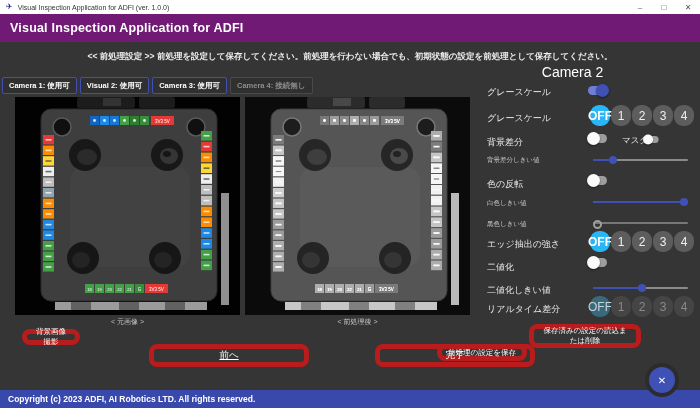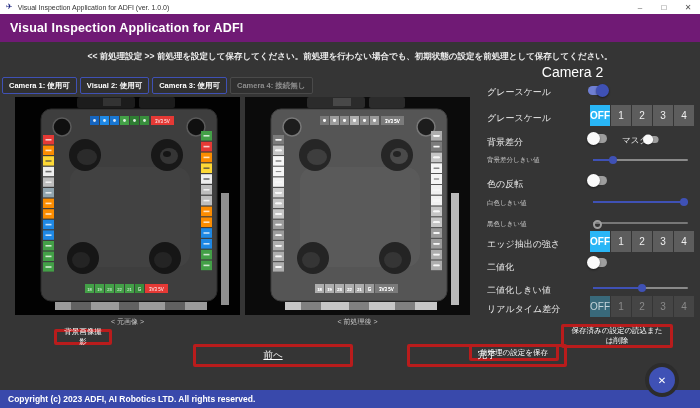--- a/index.html
+++ b/index.html
@@ -27,41 +27,41 @@
   .tab{border:1px solid #3f51b5;border-radius:2px;height:15px;padding:0 6px;display:flex;
        align-items:center;font-size:7.5px;font-weight:bold;color:#fff;cursor:pointer;background:rgba(0,0,0,0.08);}
   .tab.disabled{border-color:#4a4a4a;color:#8d8d8d;}
   
   .imgbox{position:absolute;top:97px;width:225px;height:218px;background:#000;overflow:hidden;}
   #img-original{left:15px;}
   #img-processed{left:245px;}
   #img-processed svg{filter:grayscale(1) brightness(1.32) contrast(.93);}
   .caption{position:absolute;top:317px;width:225px;text-align:center;font-size:7px;color:#c4c4c4;}
   
-  .obtn{position:absolute;background:transparent;border:3px solid #b91c1c;border-radius:2px;color:#fff;
+  .obtn{position:absolute;background:transparent;border:5px solid #b91c1c;border-radius:8px;color:#fff;
         font-size:7.5px;display:flex;align-items:center;justify-content:center;cursor:pointer;
-        font-family:inherit;box-sizing:border-box;margin-left:32px;}
+        font-family:inherit;box-sizing:border-box;}
   .obtn.big{font-size:9.5px;}
   
   .ptitle{position:absolute;left:485px;top:64px;width:175px;text-align:center;font-size:14px;color:#fff;}
   .plabel{position:absolute;left:487px;font-size:9px;color:#e8e8e8;white-space:nowrap;}
   .plabel.sm{font-size:6.5px;color:#c9c9c9;}
   .masklabel{position:absolute;left:622px;top:135px;font-size:8.5px;color:#e8e8e8;}
   
   .toggle{position:absolute;width:22px;height:13px;cursor:pointer;}
   .toggle .track{position:absolute;left:1px;top:2px;width:19px;height:9px;border-radius:5px;background:#9e9e9e;}
   .toggle .thumb{position:absolute;left:0;top:0;width:13px;height:13px;border-radius:50%;background:#fafafa;
                  box-shadow:0 1px 2px rgba(0,0,0,.5);}
   .toggle.on .track{background:#6f7fd4;}
   .toggle.on .thumb{left:9px;background:#3f51b5;}
   .toggle.sm{transform:scale(.78);transform-origin:left center;}
   
   .seg{position:absolute;display:flex;gap:1px;}
-  .seg span{width:20px;height:21px;background:#5d5d5d;color:#f0f0f0;font-size:10px;display:flex;
-            align-items:center;justify-content:center;border-radius:0;cursor:pointer;}
+  .seg span{width:20px;height:21px;background:#5d5d5d;color:#f0f0f0;font-size:12px;display:flex;
+            align-items:center;justify-content:center;border-radius:9px;cursor:pointer;}
   .seg span.active{background:#29b6f6;color:#fff;font-weight:bold;}
   .seg.disabled span{background:#454545;color:#8a8a8a;cursor:default;}
   .seg.disabled span.active{background:#39697a;color:#c5d4da;font-weight:normal;}
   
   .slider{position:absolute;height:9px;cursor:pointer;}
   .slider .track{position:absolute;left:0;right:0;top:3.5px;height:2px;background:#8a8a8a;border-radius:1px;}
   .slider .fill{position:absolute;left:0;top:3.5px;height:2px;background:#3f51b5;}
   .slider .thumb{position:absolute;top:.5px;width:8px;height:8px;border-radius:50%;background:#3f51b5;}
   .slider.hollow .track{background:#777;}
   .slider.hollow .thumb{width:5px;height:5px;top:2px;background:transparent;border:2px solid #9e9e9e;}
@@ -305,21 +305,21 @@
         <rect x="104" y="205" width="20" height="8" fill="#616161"></rect>
         <rect x="150" y="205" width="20" height="8" fill="#616161"></rect>
         <rect x="206" y="96" width="8" height="112" fill="#909090"></rect>
       </svg></div>
   <div class="caption" style="left:15px;">&lt; 元画像 &gt;</div>
   <div class="caption" style="left:245px;">&lt; 前処理後 &gt;</div>
 
   <button class="obtn" style="left:22px;top:329px;width:58px;height:16px;">背景画像撮影</button>
   <button class="obtn" style="left:437px;top:344px;width:90px;height:17px;">前処理の設定を保存</button>
   <button class="obtn" style="left:529px;top:324px;width:112px;height:24px;">保存済みの設定の読込または削除</button>
-  <button class="obtn big" style="left:161px;top:344px;width:160px;height:23px;text-decoration:underline;">前へ</button>
+  <button class="obtn big" style="left:149px;top:344px;width:160px;height:23px;text-decoration:underline;">前へ</button>
   <button class="obtn big" style="left:375px;top:344px;width:160px;height:23px;">完了</button>
 
   <div class="ptitle">Camera 2</div>
 
   <div class="plabel" style="top:86px;">グレースケール</div>
   <div class="plabel" style="top:112px;">グレースケール</div>
   <div class="plabel" style="top:136px;">背景差分</div>
   <div class="masklabel">マスク</div>
   <div class="plabel sm" style="top:156px;">背景差分しきい値</div>
   <div class="plabel" style="top:178px;">色の反転</div>

